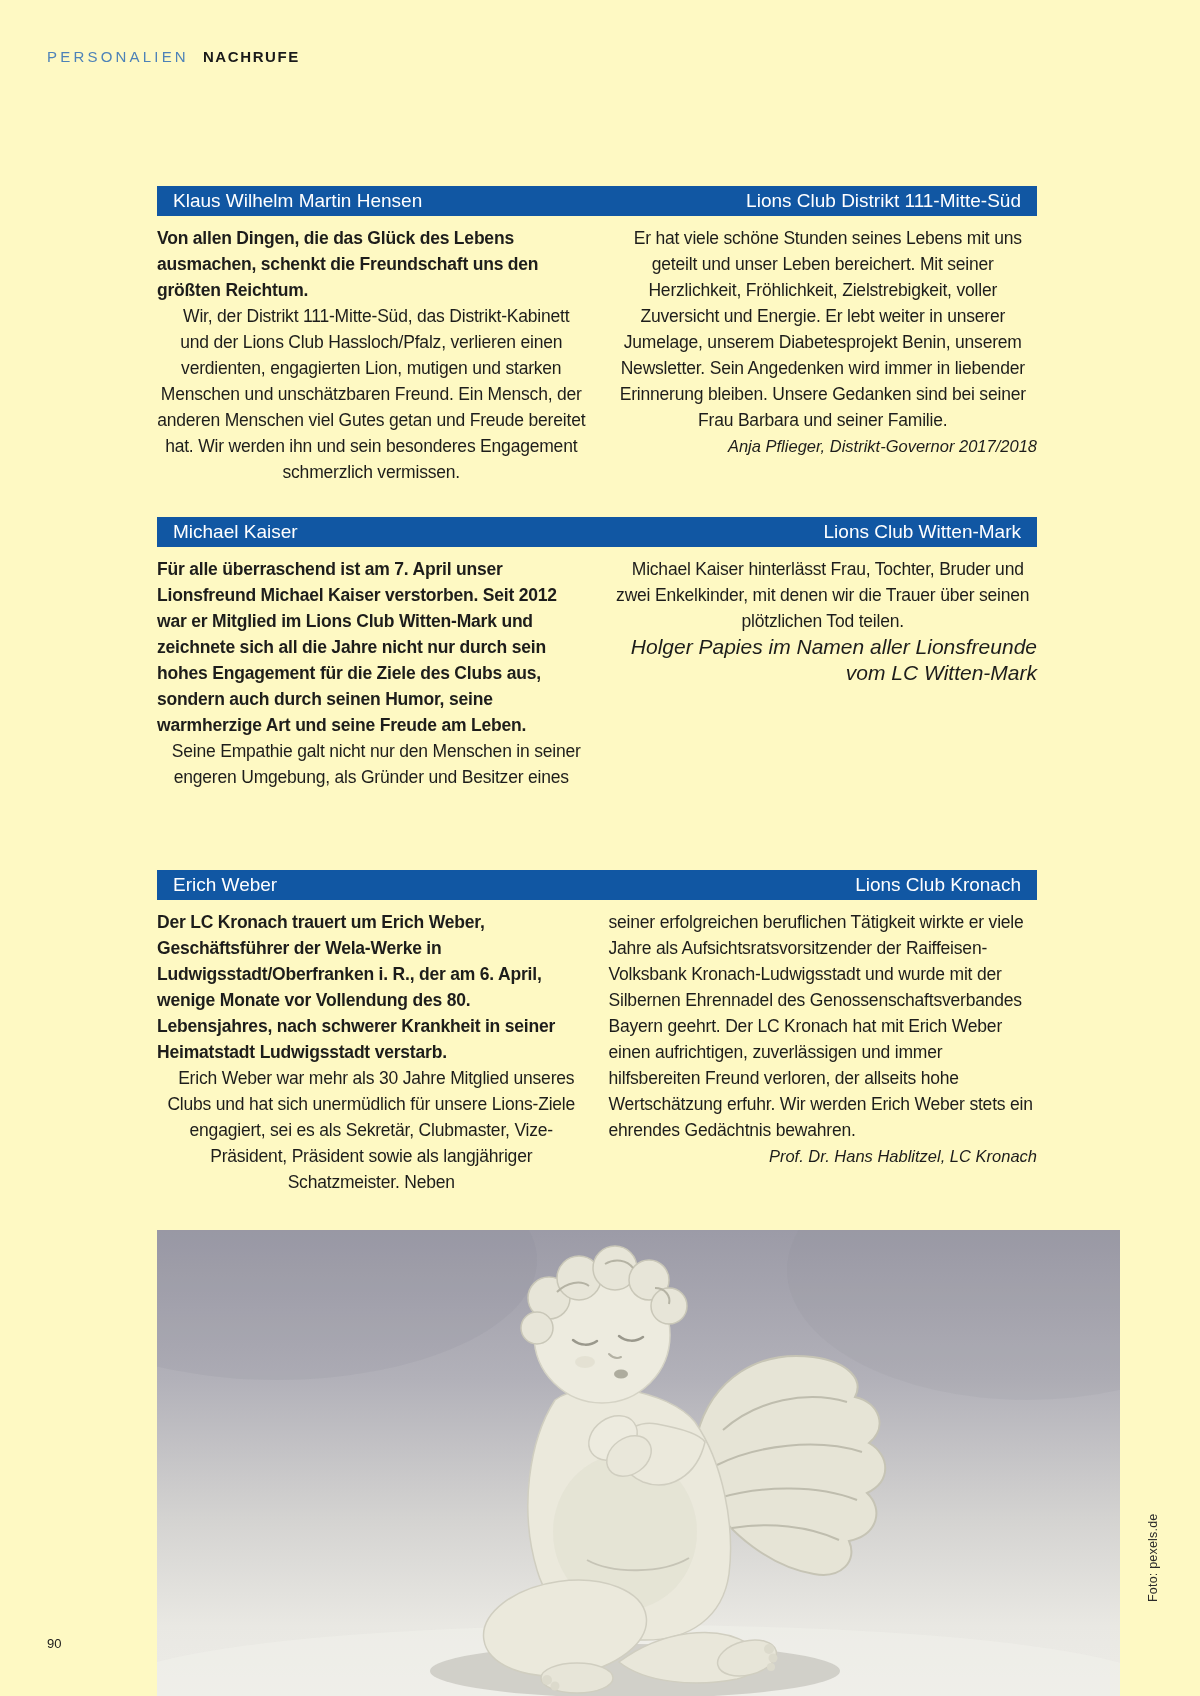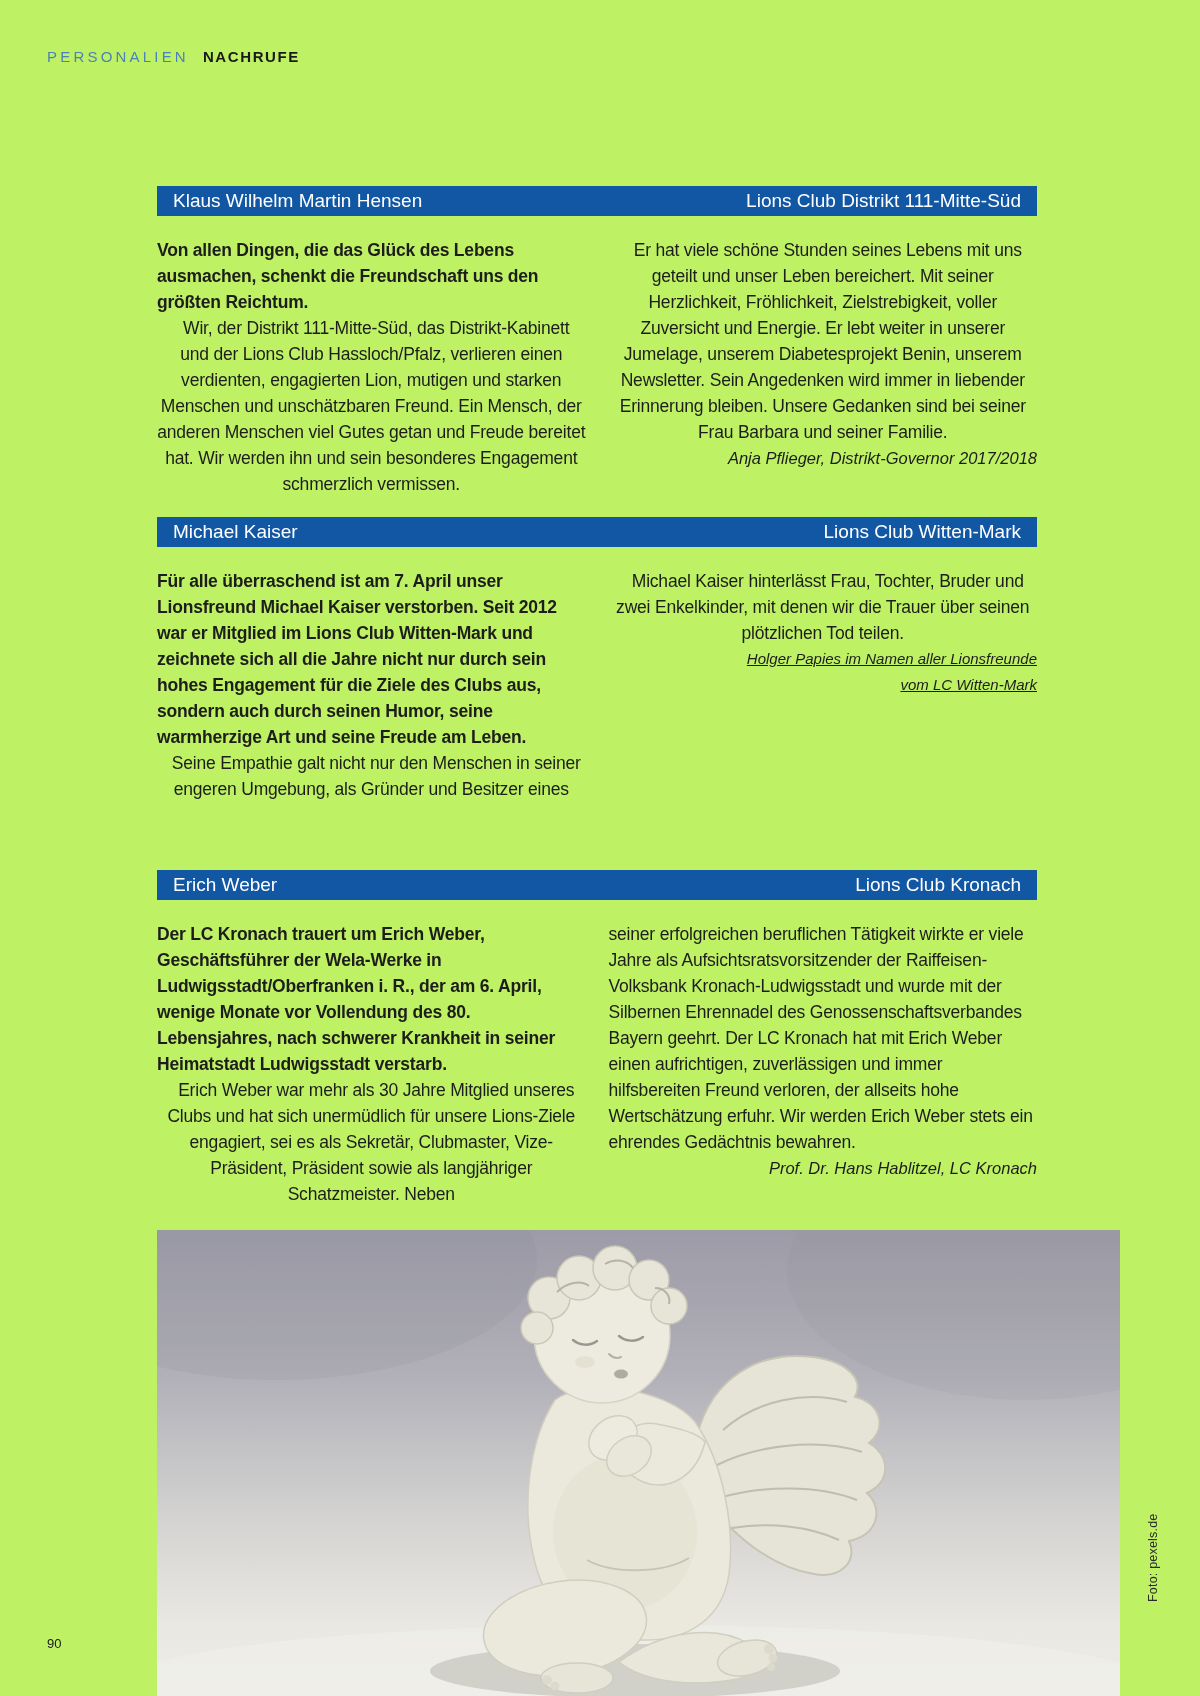--- a/index.html
+++ b/index.html
@@ -1,18 +1,18 @@
 <!DOCTYPE html>
 <html lang="de"><head>
 <meta charset="utf-8">
 <style>
   html,body { margin:0; padding:0; background:#ffffff; }
   .page {
     position:relative; width:1200px; height:1696px;
-    background:#bef264; overflow:hidden;
+    background:#fef9c3; overflow:hidden;
     font-family:"Liberation Sans", sans-serif;
     color:#1d1d1b;
   }
 
   
   .kicker { position:absolute; left:47px; top:48px; font-size:15px; }
   .kicker .section { color:#4d82b8; letter-spacing:3.2px; font-weight:400; }
   .kicker .subsection { color:#1a1a1a; letter-spacing:1.6px; font-weight:700; margin-left:14px; }
 
   
@@ -21,28 +21,28 @@
   .art-2 { top:517px; }
   .art-3 { top:870px; }
 
   .bar {
     height:30px; background:#1157a3; color:#ffffff;
     display:flex; align-items:center; justify-content:space-between;
     padding:0 16px; box-sizing:border-box; font-size:19px;
   }
   .bar .club { text-align:right; }
 
-  .cols { display:flex; gap:23px; margin-top:21px; }
+  .cols { display:flex; gap:23px; margin-top:9px; }
   .col { width:428.5px; font-size:17.5px; line-height:26px; letter-spacing:-0.2px; }
 
   .para { margin:0; }
   .lead { font-weight:700; }
   .indent { text-indent:10px;text-align:center; }
   .sig-inline { float:right; font-style:italic; font-size:16.5px; letter-spacing:0; }
-  .sig-block { text-align:right; font-style:italic; font-size:15px; line-height:26px; letter-spacing:0;text-decoration:underline; }
+  .sig-block { text-align:right; font-style:italic; font-size:21px; line-height:26px; letter-spacing:0; }
 
   
   .photo { position:absolute; left:157px; top:1230px; width:963px; height:466px; overflow:hidden; }
   .photo svg { display:block; width:100%; height:100%; }
 
   .photo-credit {
     position:absolute; left:1146px; top:1602px;
     transform:rotate(-90deg); transform-origin:0 0;
     font-size:12.5px; color:#2a2a2a; white-space:nowrap; letter-spacing:0.2px;
   }

